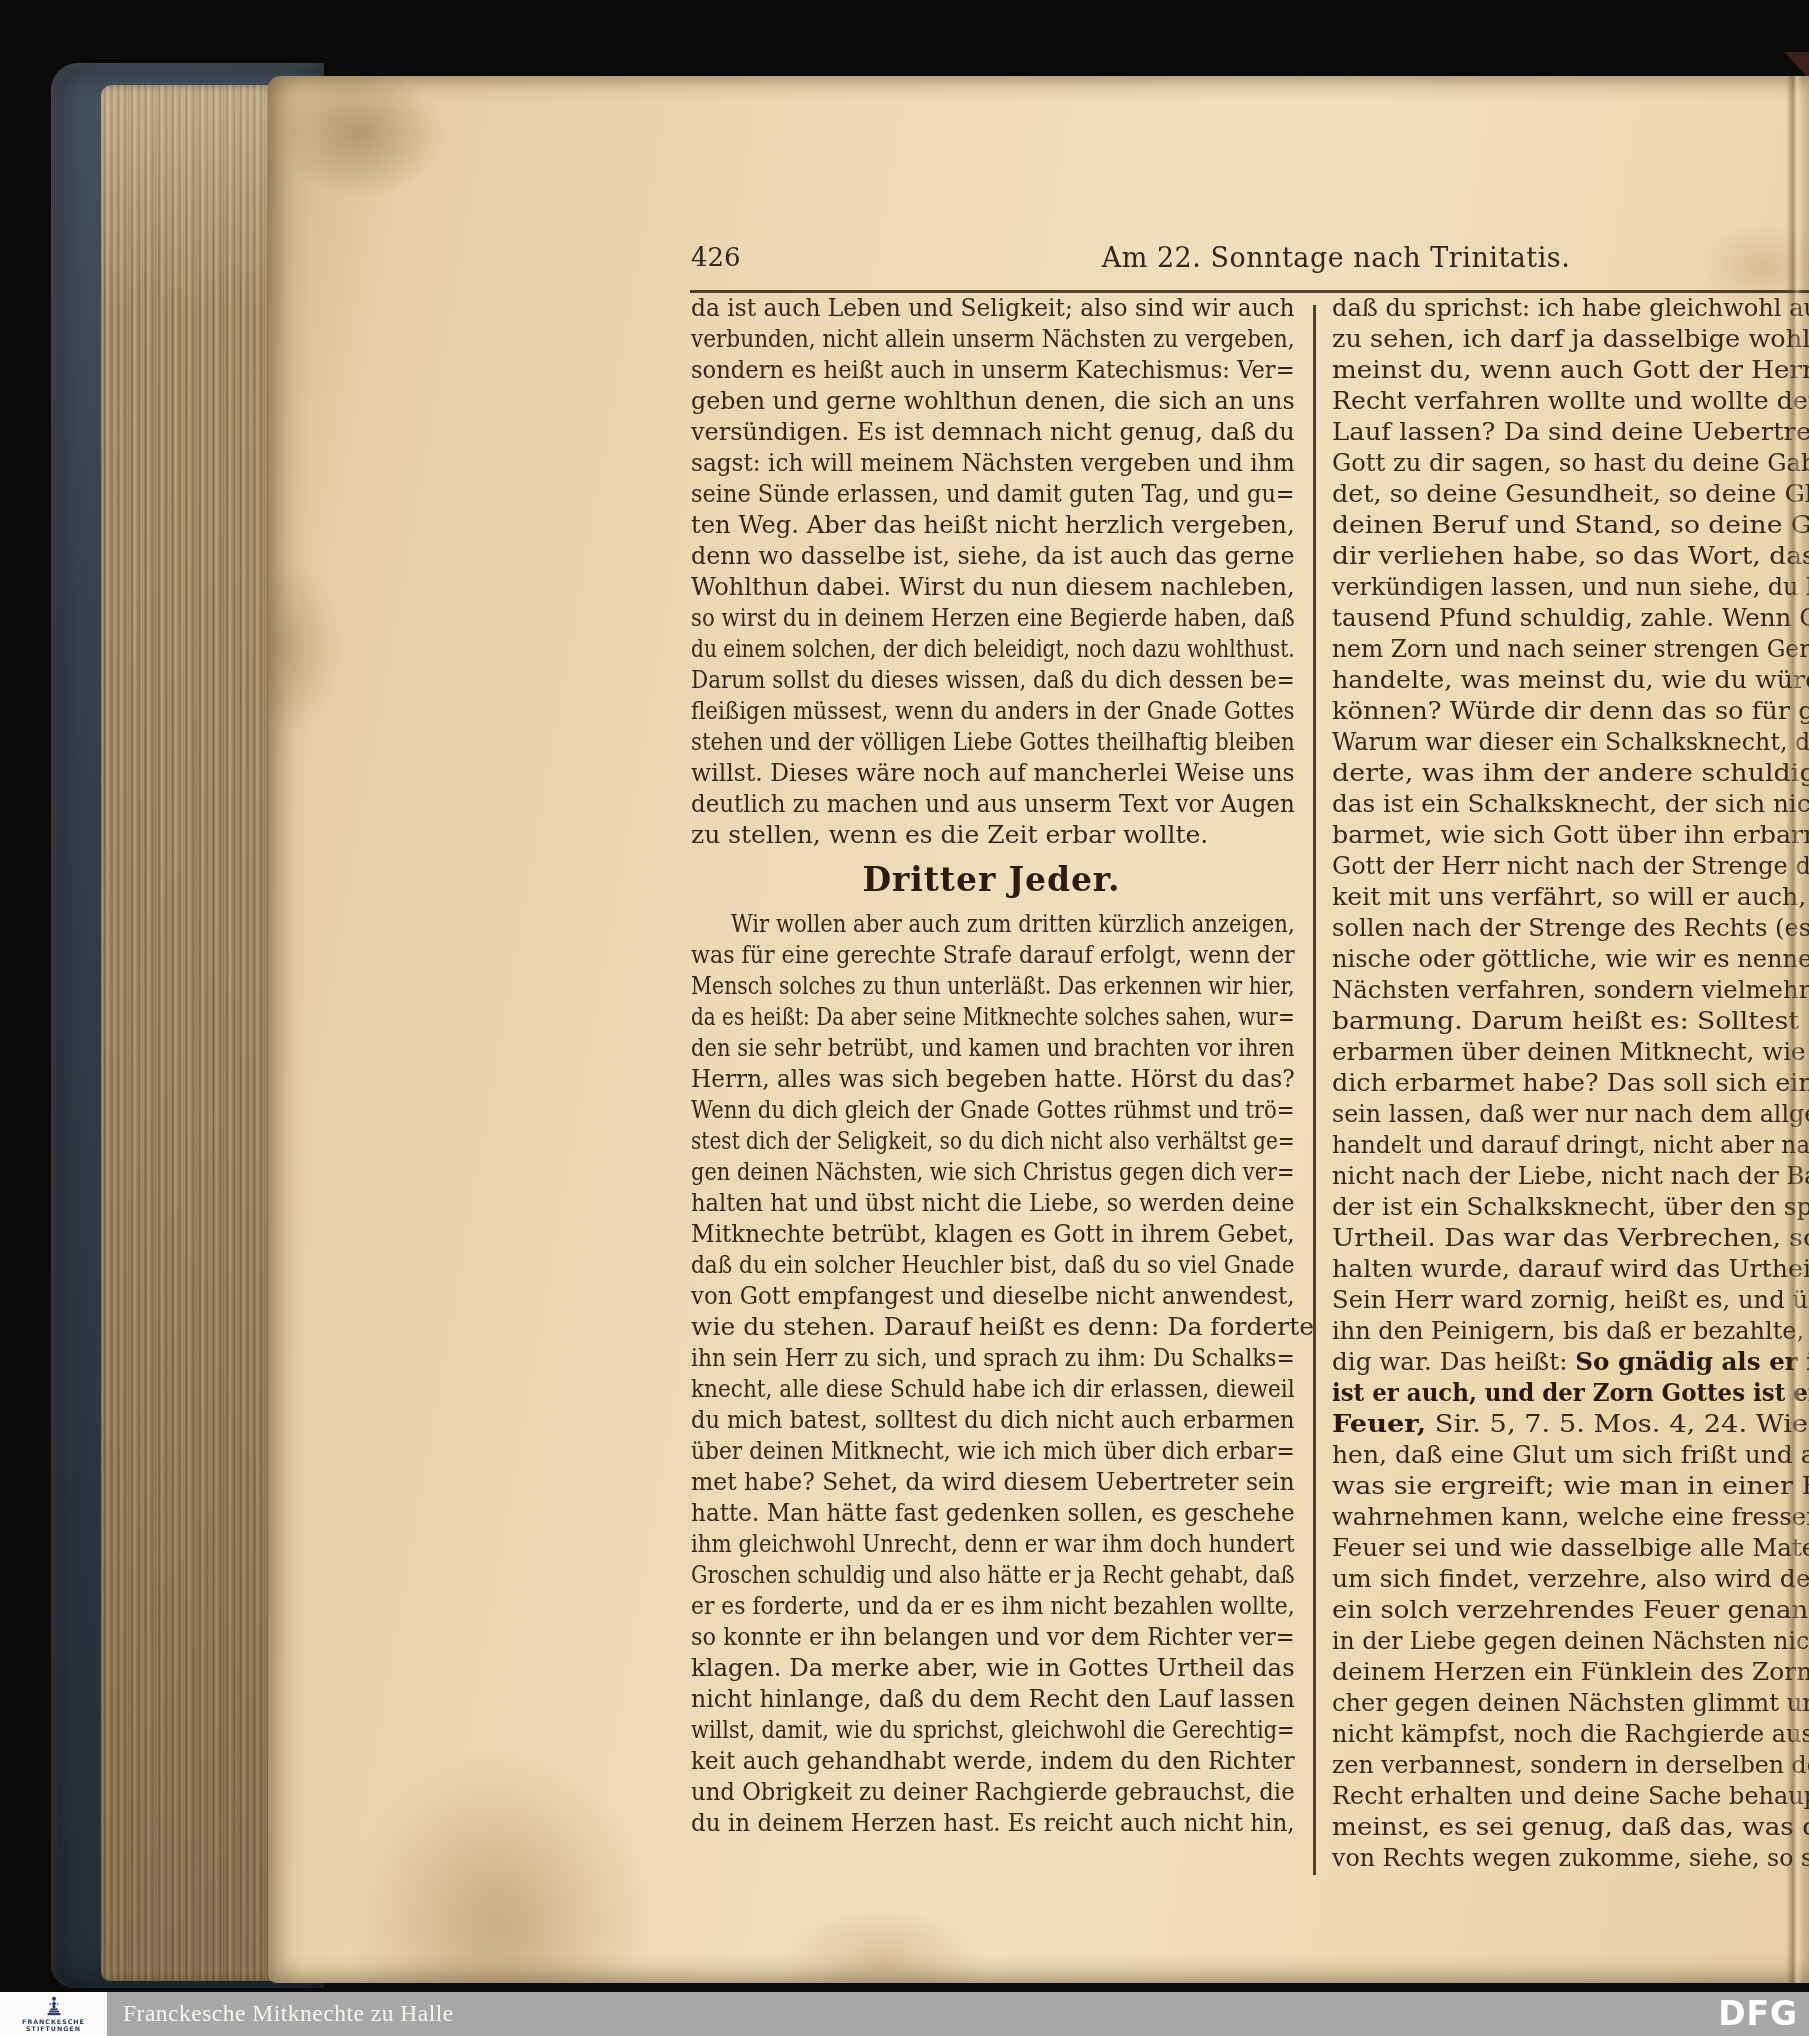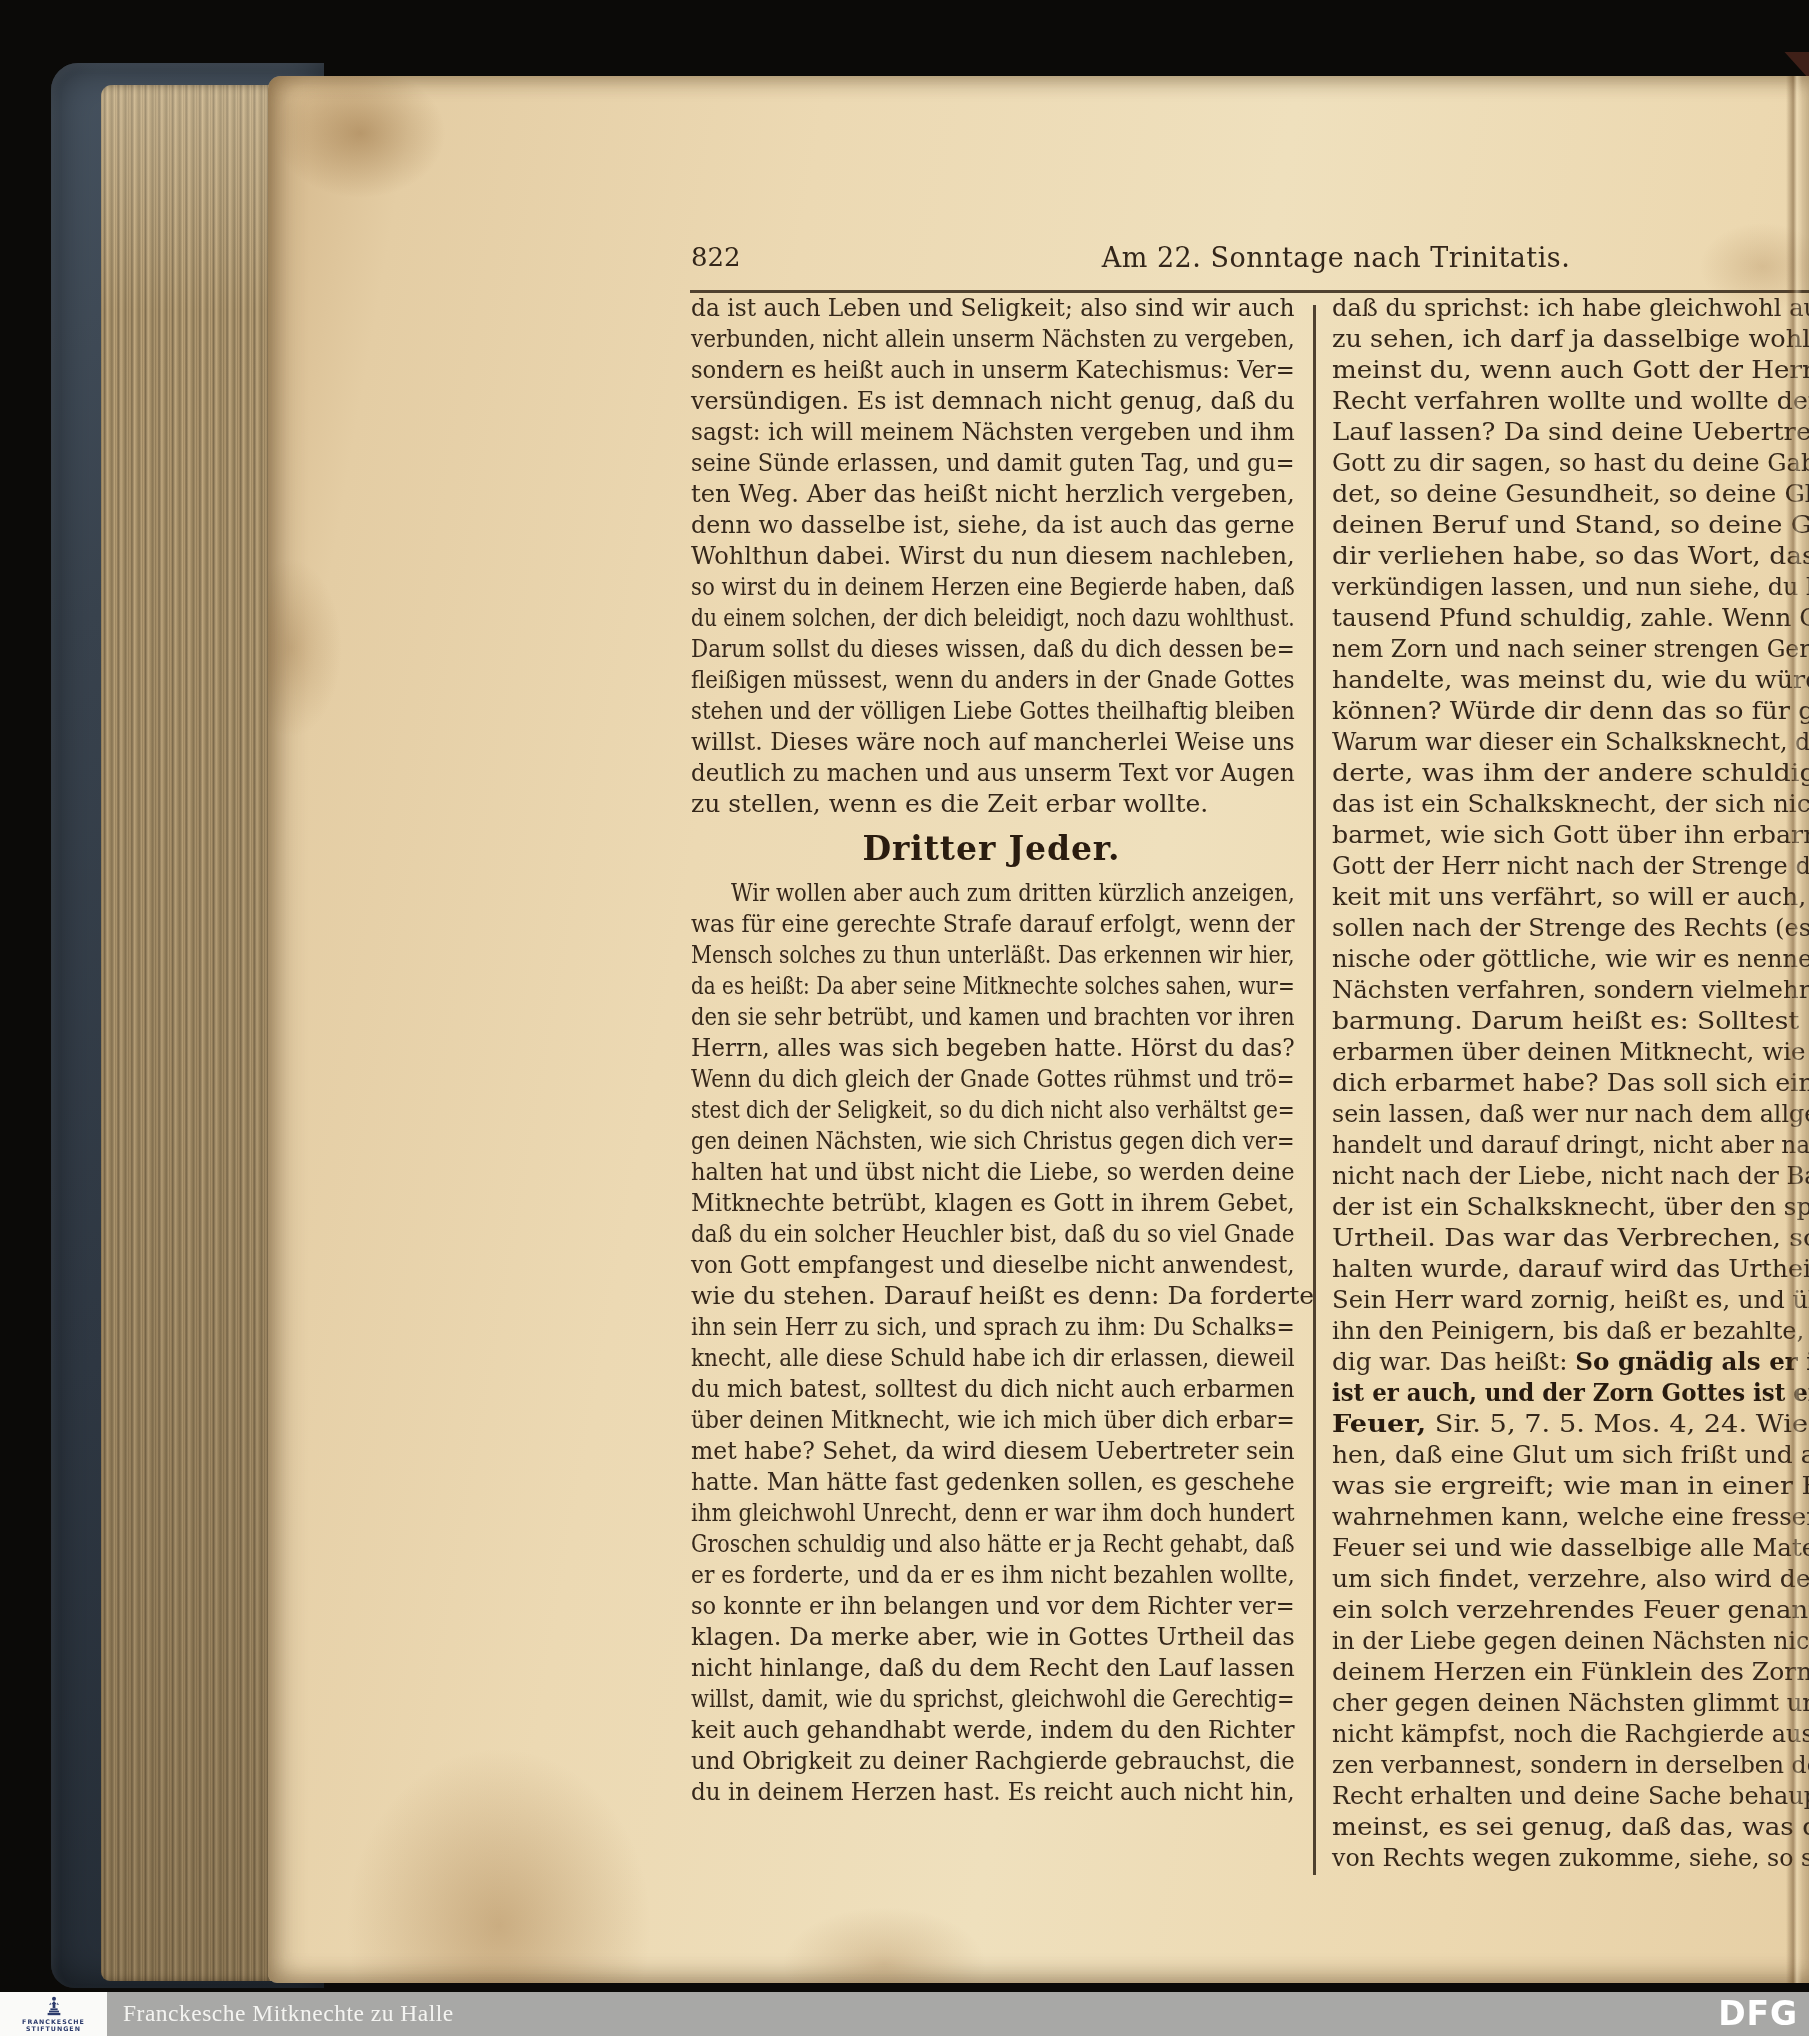--- a/index.html
+++ b/index.html
@@ -116,30 +116,31 @@
 </head>
 <body>
 
 <div class="scene">
 
   <div class="book-cover"></div>
   <div class="cover-corner"></div>
   <div class="page-edges"></div>
 
   <div class="book-page">
-    <span class="page-number">822</span>
+    <span class="page-number">426</span>
     <span class="running-title">Am 22. Sonntage nach Trinitatis.</span>
     <div class="header-rule"></div>
     <div class="column-divider"></div>
 
     <div class="col col-left">
       <div>
           <div class="line"><span class="ln-in" style="transform: scaleX(0.9324);">da ist auch Leben und Seligkeit; also sind wir auch</span></div>
           <div class="line"><span class="ln-in" style="transform: scaleX(0.8653);">verbunden, nicht allein unserm Nächsten zu vergeben,</span></div>
           <div class="line"><span class="ln-in" style="transform: scaleX(0.906);">sondern es heißt auch in unserm Katechismus: Ver=</span></div>
+          <div class="line"><span class="ln-in" style="transform: scaleX(0.9528);">geben und gerne wohlthun denen, die sich an uns</span></div>
           <div class="line"><span class="ln-in" style="transform: scaleX(0.9599);">versündigen.  Es ist demnach nicht genug, daß du</span></div>
           <div class="line"><span class="ln-in" style="transform: scaleX(0.928);">sagst:  ich will meinem Nächsten vergeben und ihm</span></div>
           <div class="line"><span class="ln-in" style="transform: scaleX(0.8968);">seine Sünde erlassen, und damit guten Tag, und gu=</span></div>
           <div class="line"><span class="ln-in" style="transform: scaleX(0.9704);">ten Weg.  Aber das heißt nicht herzlich vergeben,</span></div>
           <div class="line"><span class="ln-in" style="transform: scaleX(0.9511);">denn wo dasselbe ist, siehe, da ist auch das gerne</span></div>
           <div class="line"><span class="ln-in" style="transform: scaleX(0.9671);">Wohlthun dabei.  Wirst du nun diesem nachleben,</span></div>
           <div class="line"><span class="ln-in" style="transform: scaleX(0.853);">so wirst du in deinem Herzen eine Begierde haben, daß</span></div>
           <div class="line"><span class="ln-in" style="transform: scaleX(0.8055);">du einem solchen, der dich beleidigt, noch dazu wohlthust.</span></div>
           <div class="line"><span class="ln-in" style="transform: scaleX(0.8585);">Darum sollst du dieses wissen, daß du dich dessen be=</span></div>
           <div class="line"><span class="ln-in" style="transform: scaleX(0.8572);">fleißigen müssest, wenn du anders in der Gnade Gottes</span></div>

